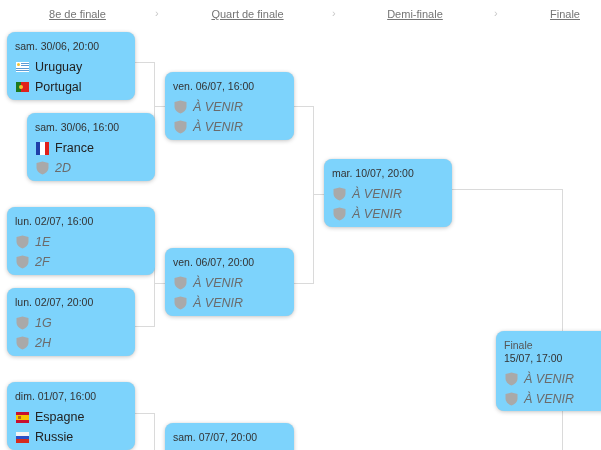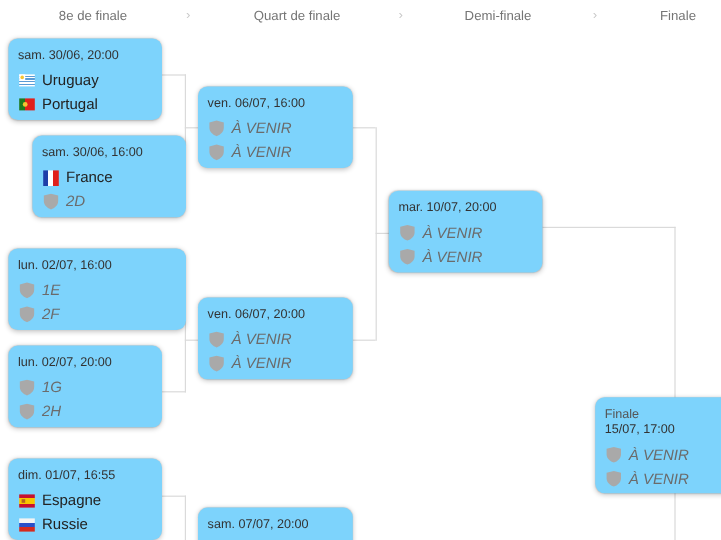--- a/index.html
+++ b/index.html
@@ -1,20 +1,20 @@
 <!DOCTYPE html>
 <html><head>
   <meta charset="utf-8">
   <style>
     html, body { margin: 0; padding: 0; }
     body {
       width: 601px; height: 450px; overflow: hidden; background: #ffffff;
       font-family: "Liberation Sans", sans-serif; position: relative; color: #222;
     }
-    .hdr { position: absolute; top: 8px; font-size: 11px; color: #757575; text-align: center; }
+    .hdr { position: absolute; top: 8px; font-size: 11px; color: #757575; text-align: center; text-decoration: underline; }
     .chev { position: absolute; top: 7px; font-size: 11px; color: #c8c8c8; }
     .line { position: absolute; background: #dadada; }
     .card {
       position: absolute; background: #7dd3fc; border-radius: 8px;
       box-shadow: 0 1px 4px rgba(0,0,0,0.22), 0 0 1px rgba(0,0,0,0.12);
       box-sizing: border-box; padding: 8px 8px 0 8px;
     }
     .meta { font-size: 10.5px; color: #333; line-height: 13px; margin-bottom: 4px; }
     .team { height: 20px; display: flex; align-items: center; font-size: 12.5px; color: #222; }
     .team.tbd { color: #6b6b6b; font-style: italic; }
@@ -113,21 +113,21 @@
   </div>
   <div class="team tbd">
     <svg class="shield" viewBox="0 0 13 14">
         <path d="M6.5 0.5 L12.5 2 L12.5 6.5 C12.5 10 9.5 12.5 6.5 13.5 C3.5 12.5 0.5 10 0.5 6.5 L0.5 2 Z" fill="#a9a9a9"></path>
       </svg>
     <span>2H</span>
   </div>
 </div>
 
 <div class="card" style="left:7px;top:382px;width:128px;height:68px;">
-  <div class="meta">dim. 01/07, 16:55</div>
+  <div class="meta">dim. 01/07, 16:00</div>
   <div class="team">
     <span class="flag" style="height:11px;background:linear-gradient(#c8102e 0,#c8102e 25%,#f7c600 25%,#f7c600 75%,#c8102e 75%);">
       <span style="position:absolute;left:2px;top:4px;width:3px;height:3px;background:#b5651d;"></span>
     </span>
     <span>Espagne</span>
   </div>
   <div class="team">
     <span class="flag" style="height:11px;background:linear-gradient(#f4f4f4 0,#f4f4f4 33%,#2a50c8 33%,#2a50c8 66%,#d52b1e 66%);"></span>
     <span>Russie</span>
   </div>

